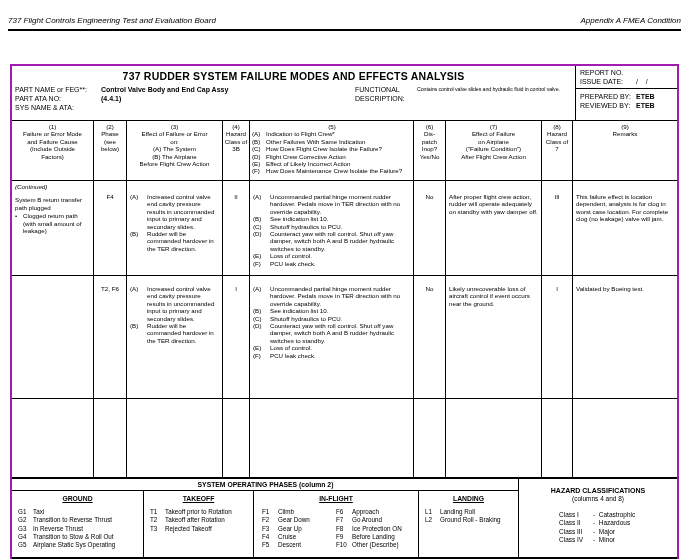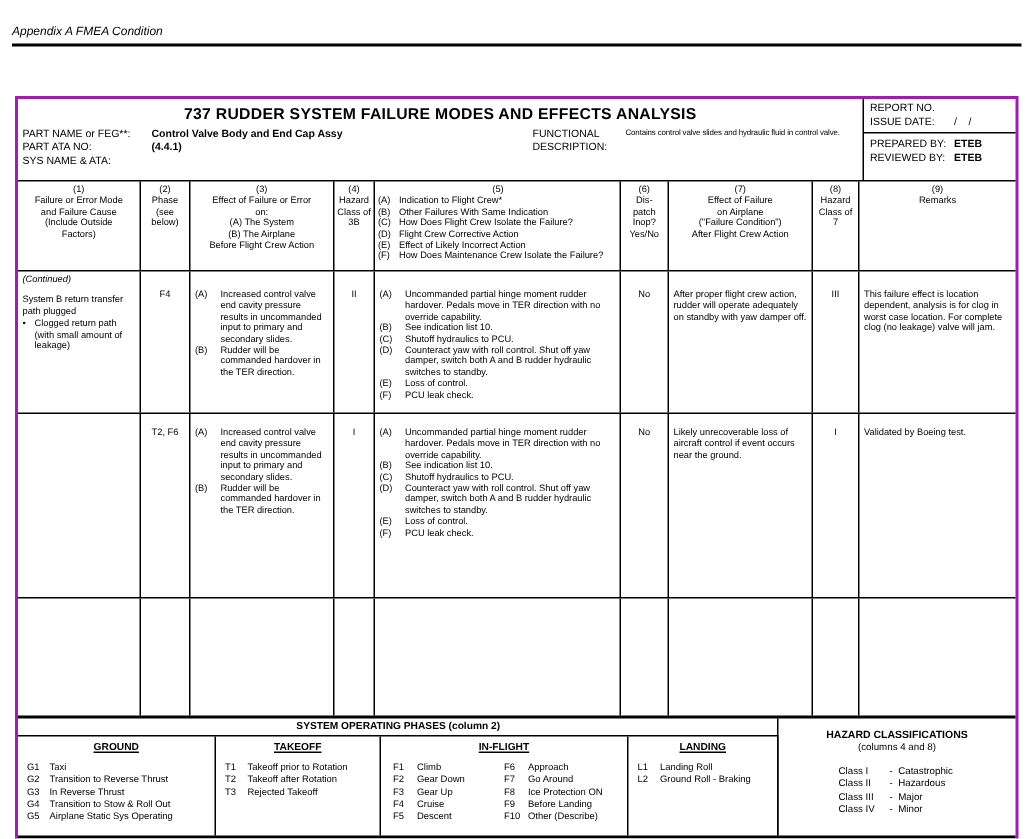--- a/index.html
+++ b/index.html
@@ -90,20 +90,21 @@
   .hazlist .tag { width:34px; }
   .hazlist .txt { white-space:pre; }
   
   .footnotes { flex:none; height:22px; border-top:2px solid #000;
                padding:2px 4px 0; font-size:5px; line-height:6.2px; }
 </style>
 </head>
 <body>
 
 <div class="pagehead">
+  <span>737 Flight Controls Engineering Test and Evaluation Board</span>
   <span>Appendix A   FMEA Condition</span>
 </div>
 
 <div class="fmea">
 
   <div class="trow">
     <div class="title-left">
       <div class="doc-title">737 RUDDER SYSTEM FAILURE MODES AND EFFECTS ANALYSIS</div>
       <div class="part-info">
         <div class="part-left">

